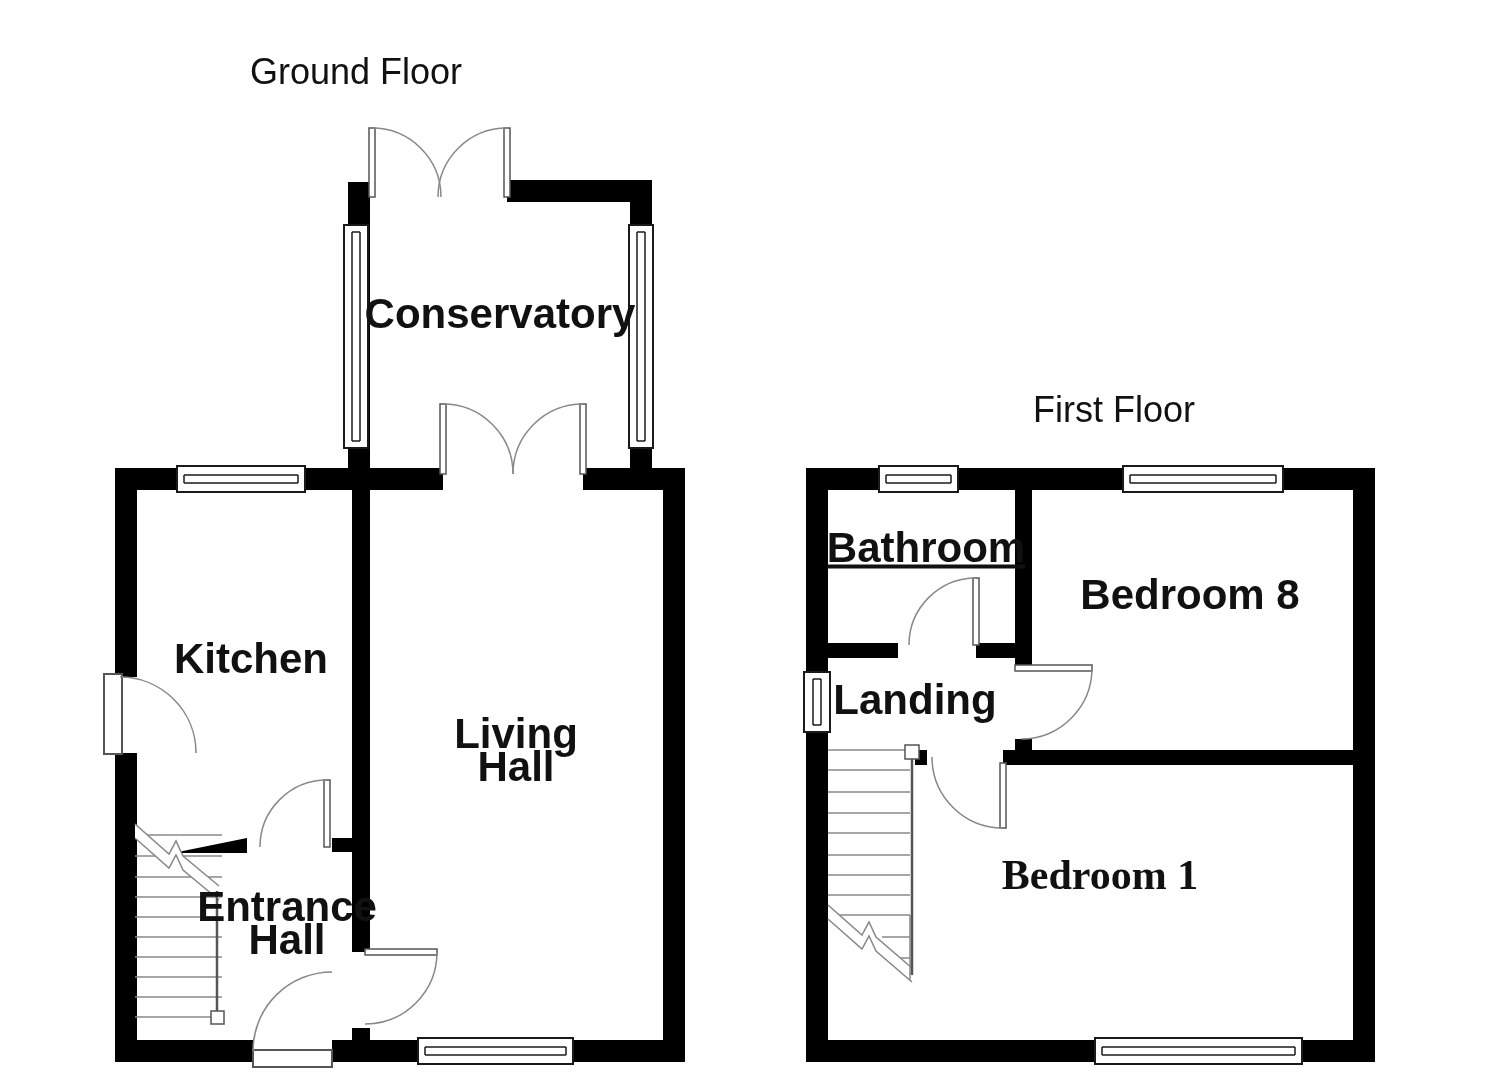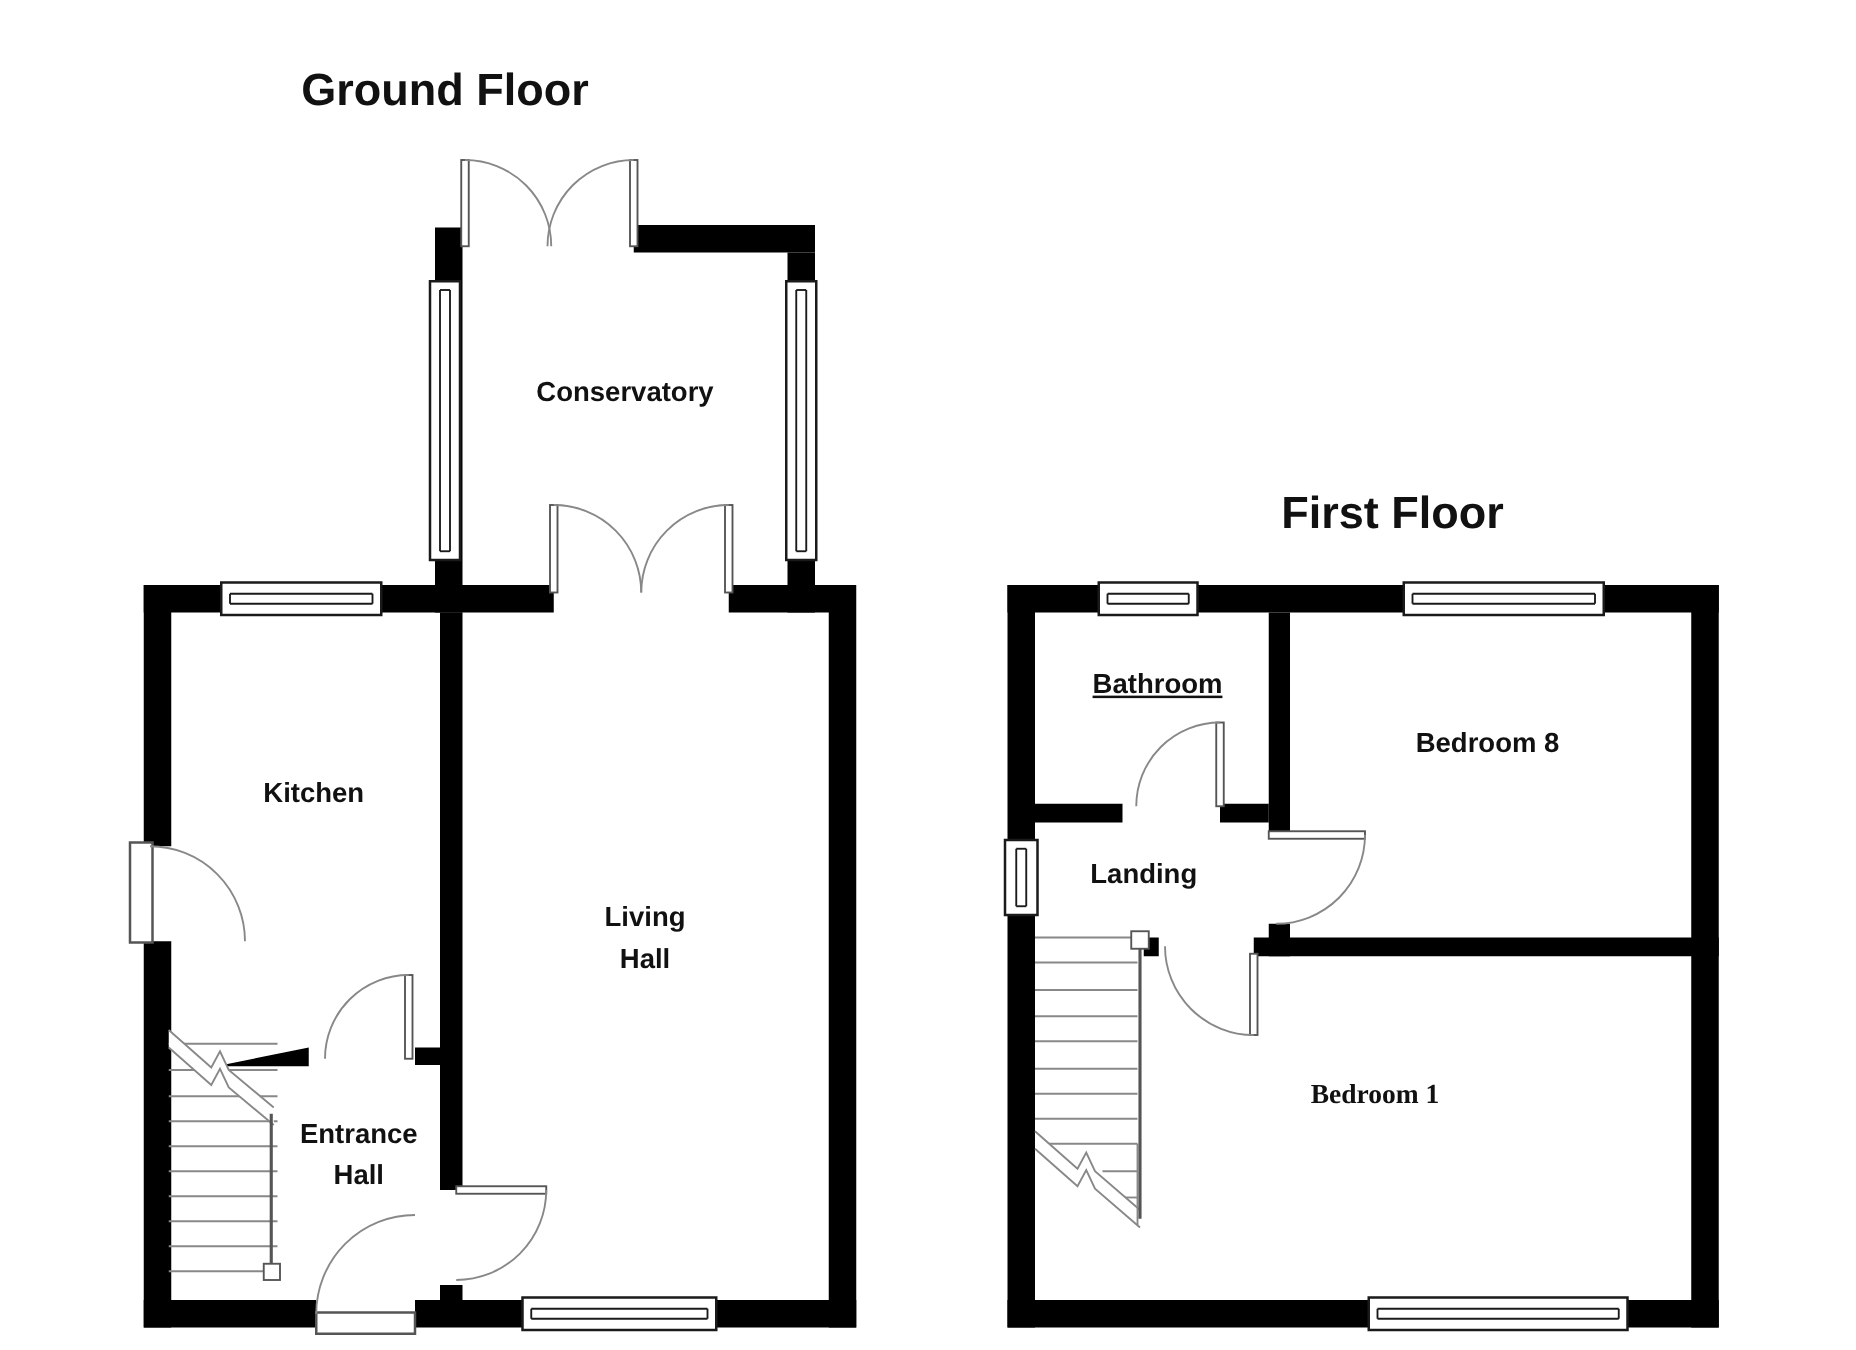--- a/index.html
+++ b/index.html
@@ -1,22 +1,22 @@
 <!DOCTYPE html>
 <html><head>
 <meta charset="utf-8">
 <style>
   html,body{margin:0;padding:0;background:#ffffff;}
   #stage{position:relative;width:1485px;height:1080px;background:#ffffff;overflow:hidden;
          font-family:"Liberation Sans","DejaVu Sans",sans-serif;}
   #plan{position:absolute;left:0;top:0;}
-  .floor-title{position:absolute;transform:translate(-50%,-50%);font-weight:bold;
+  .floor-title{position:absolute;transform:translate(-50%,-50%);font-weight:normal;
                font-size:36px;color:#111;white-space:nowrap;letter-spacing:0px;}
   .room-label{position:absolute;transform:translate(-50%,-50%);font-weight:bold;
-              font-size:22px;line-height:33px;color:#111;white-space:nowrap;text-align:center;}
+              font-size:42px;line-height:33px;color:#111;white-space:nowrap;text-align:center;}
   .room-label span{display:block;}
 </style>
 </head>
 <body>
 
 <div id="stage">
   <svg id="plan" width="1485" height="1080" viewBox="0 0 1485 1080" xmlns="http://www.w3.org/2000/svg">
       <rect x="115" y="468" width="22" height="209" fill="#000000"></rect>
       <rect x="115" y="753" width="22" height="309" fill="#000000"></rect>
       <rect x="115" y="468" width="328" height="22" fill="#000000"></rect>
@@ -137,21 +137,21 @@
       <rect x="905" y="745" width="14" height="14" fill="#fff" stroke="#555555" stroke-width="1.5"></rect>
     </svg>
 
   <div>
     <div class="floor-title" style="left: 356px; top: 72px;">Ground Floor</div>
     <div class="floor-title" style="left: 1090px; top: 410px; margin-left: 24px;">First Floor</div>
 
     <div class="room-label" style="left: 500px; top: 313px;">
       <span>Conservatory</span>
     </div>
-    <div class="room-label" style="left: 251px; top: 634px;">
+    <div class="room-label" style="left: 251px; top: 658px;">
       <span>Kitchen</span>
     </div>
     <div class="room-label" style="left: 516px; top: 750px;">
       <span>Living</span>
       <span>Hall</span>
     </div>
     <div class="room-label" style="left: 287px; top: 923px;">
       <span>Entrance</span>
       <span>Hall</span>
     </div>

